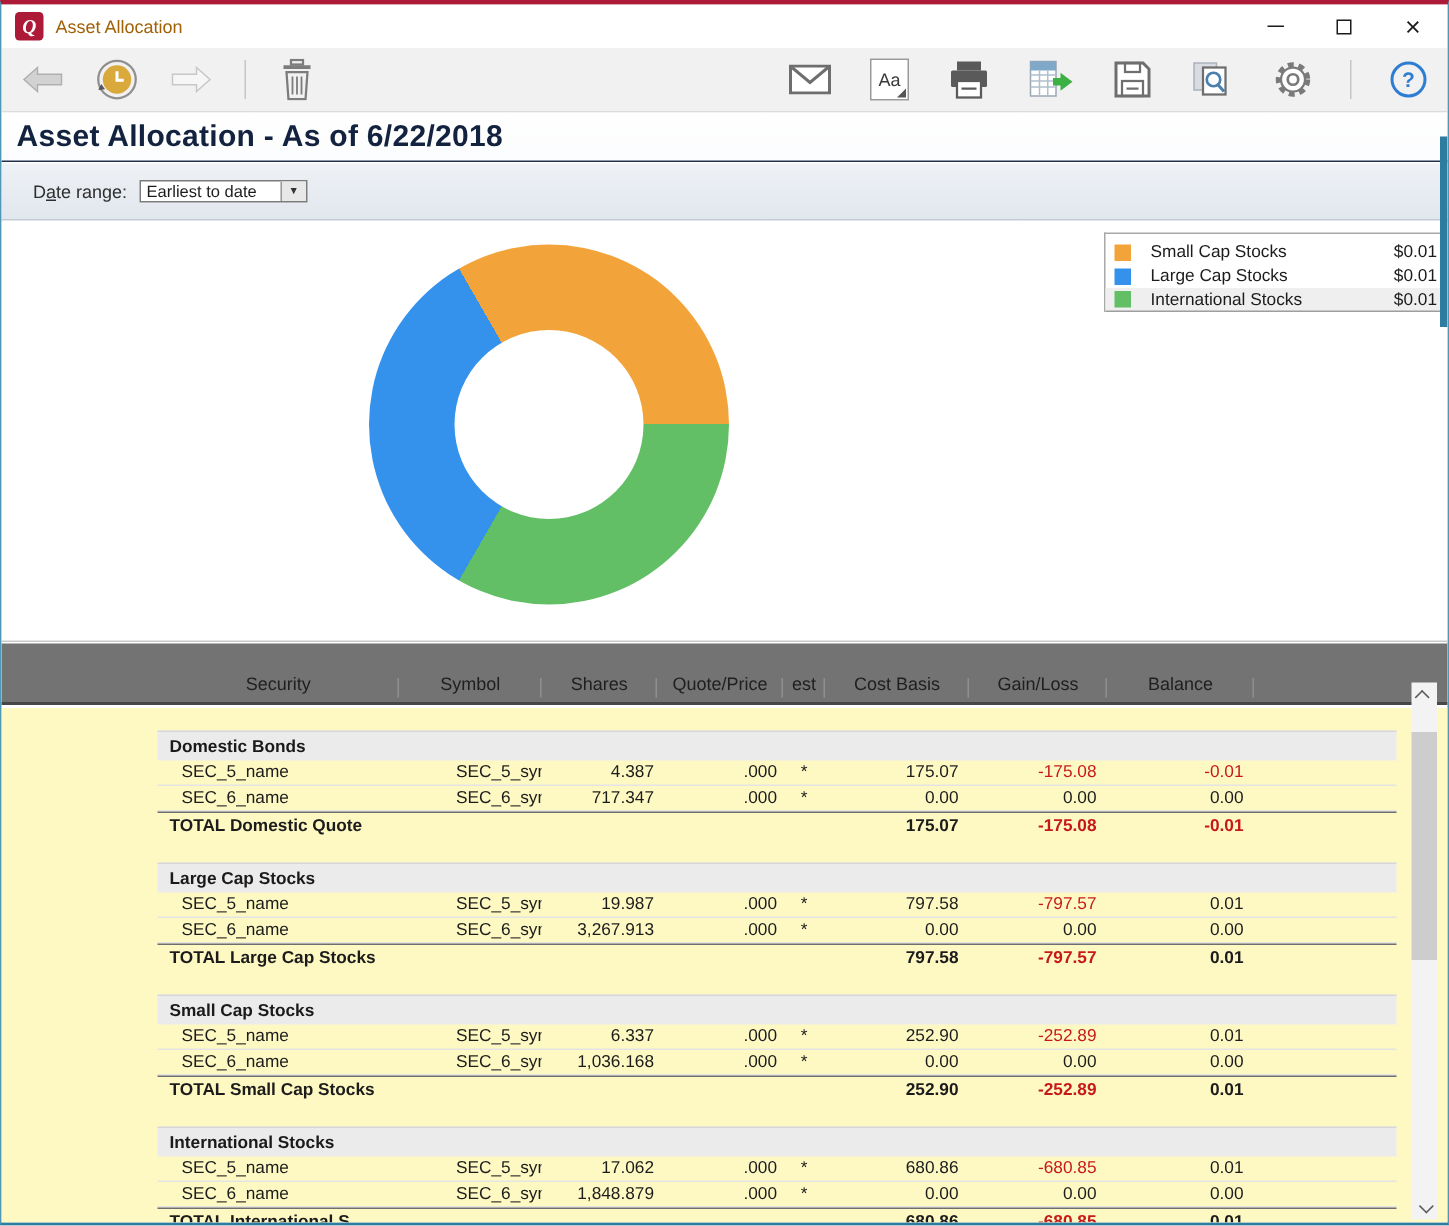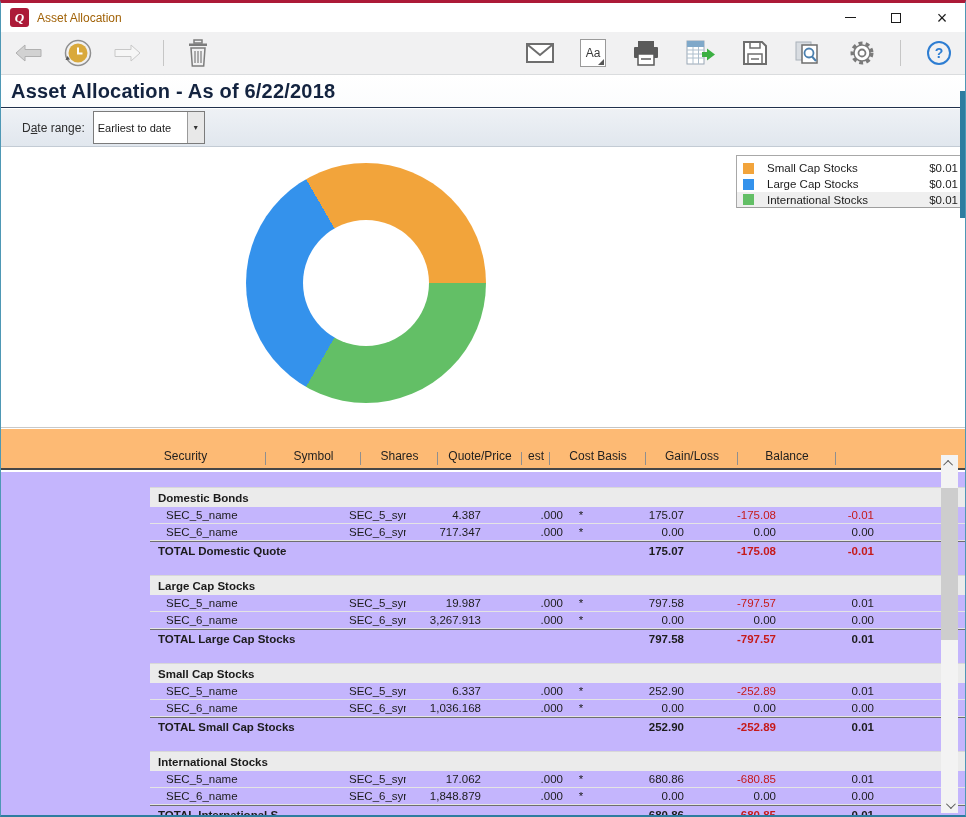--- a/index.html
+++ b/index.html
@@ -33,44 +33,44 @@
                  font-weight:700; font-size:14px; text-align:center; line-height:20px; }
   
   .pagetitle { position:absolute; left:0; right:0; top:72px; height:33px; background:linear-gradient(#ffffff,#fbfcfd);
                border-bottom:1px solid #20304C; display:flex; align-items:center; padding-left:10px; }
   .pagetitle h1 { font-size:20px; font-weight:700; color:#13233F; letter-spacing:0.2px; }
   
   .dateband { position:absolute; left:0; right:0; top:106px; height:38px; background:linear-gradient(#eef1f5,#e1e7ee);
               border-bottom:1px solid #c3cbd4; display:flex; align-items:center; padding-left:21px; }
   .drlabel { font-size:12px; color:#2e2e2e; margin-right:8px; }
   .drlabel .accel { text-decoration:underline; }
-  .combo { width:112px; height:33px; background:#fff; border:1px solid #7b7b7b; display:flex; align-items:center; cursor:default; }
+  .combo { width:112px; height:15px; background:#fff; border:1px solid #7b7b7b; display:flex; align-items:center; cursor:default; }
   .combo .val { flex:1; font-size:11px; color:#1c1c1c; padding-left:4px; white-space:nowrap; overflow:hidden; }
   .combo .btn { width:17px; height:100%; background:#e8e8e8; border-left:1px solid #9a9a9a; font-size:7px; color:#333;
                 display:flex; align-items:center; justify-content:center; }
   
   .chartpanel { position:absolute; left:0; right:0; top:145px; height:280px; background:#fff; border-bottom:1px solid #c9c9c9; }
   .donut { position:absolute; left:245px; top:15px; width:240px; height:240px; border-radius:50%; }
   .donut .hole { position:absolute; left:57px; top:57px; width:126px; height:126px; border-radius:50%; background:#fff; }
   .legend { position:absolute; left:735px; top:7px; width:224px; border-top:1px solid #a8a8a8; border-left:1px solid #a8a8a8; padding-top:4px; }
   .lrow { display:flex; align-items:center; height:16px; padding:0 2px 0 6px; font-size:11.5px; color:#1c1c1c; }
   .lrow.hl { background:#efefef; border-bottom:1px solid #9e9e9e; }
   .lswatch { width:11px; height:11px; margin-right:13px; flex:none; }
   .llabel { flex:1; white-space:nowrap; overflow:hidden; }
   .lvalue { text-align:right; }
   .lrow.totalrow { font-weight:700; margin-top:5px; height:18px; }
   .lrow.totalrow .llabel { padding-left:24px; }
   
   .grid { display:grid; grid-template-columns:161px 95px 77px 84px 28px 96px 92px 98px 95px; }
-  .theader { position:absolute; left:0; right:0; top:426px; height:41px; background:#fdba74; border-bottom:2px solid #474747; }
+  .theader { position:absolute; left:0; right:0; top:426px; height:41px; background:#737373; border-bottom:2px solid #474747; }
   .theader .grid { position:absolute; left:104px; bottom:0; width:826px; }
   .hcell { position:relative; font-size:12px; color:#1f1f1f; text-align:center; padding-bottom:5px; }
   .hcell::after { content:""; position:absolute; right:0; bottom:3px; width:1px; height:13px; background:#8f8f8f; }
   .hcell.fill::after { display:none; }
-  .tbody { position:absolute; left:0; right:0; top:469px; bottom:0; background:#c4b5fd; overflow:hidden;padding-left:45px; }
+  .tbody { position:absolute; left:0; right:0; top:469px; bottom:0; background:#fef9c3; overflow:hidden; }
   .tsection { margin:15px 0 0 104px; width:826px; }
   .secband { height:20px; background:#ebebeb; border-top:1px solid #d8d8d8; font-size:11.5px; font-weight:700;
              color:#1a1a1a; line-height:20px; padding-left:8px; }
   .trow { height:17px; line-height:17px; font-size:11.5px; color:#1c1c1c; border-bottom:1px solid #e4e4e4; }
   .trow.total { font-weight:700; border-top:1px solid #6e6e6e; border-bottom:none; height:19px; line-height:19px; }
   .c { white-space:nowrap; overflow:hidden; }
   .c.sec { padding-left:16px; }
   .c.sym { padding-left:38px; }
   .c.num { text-align:right; padding-right:7px; }
   .c.sha { padding-right:2px; }

